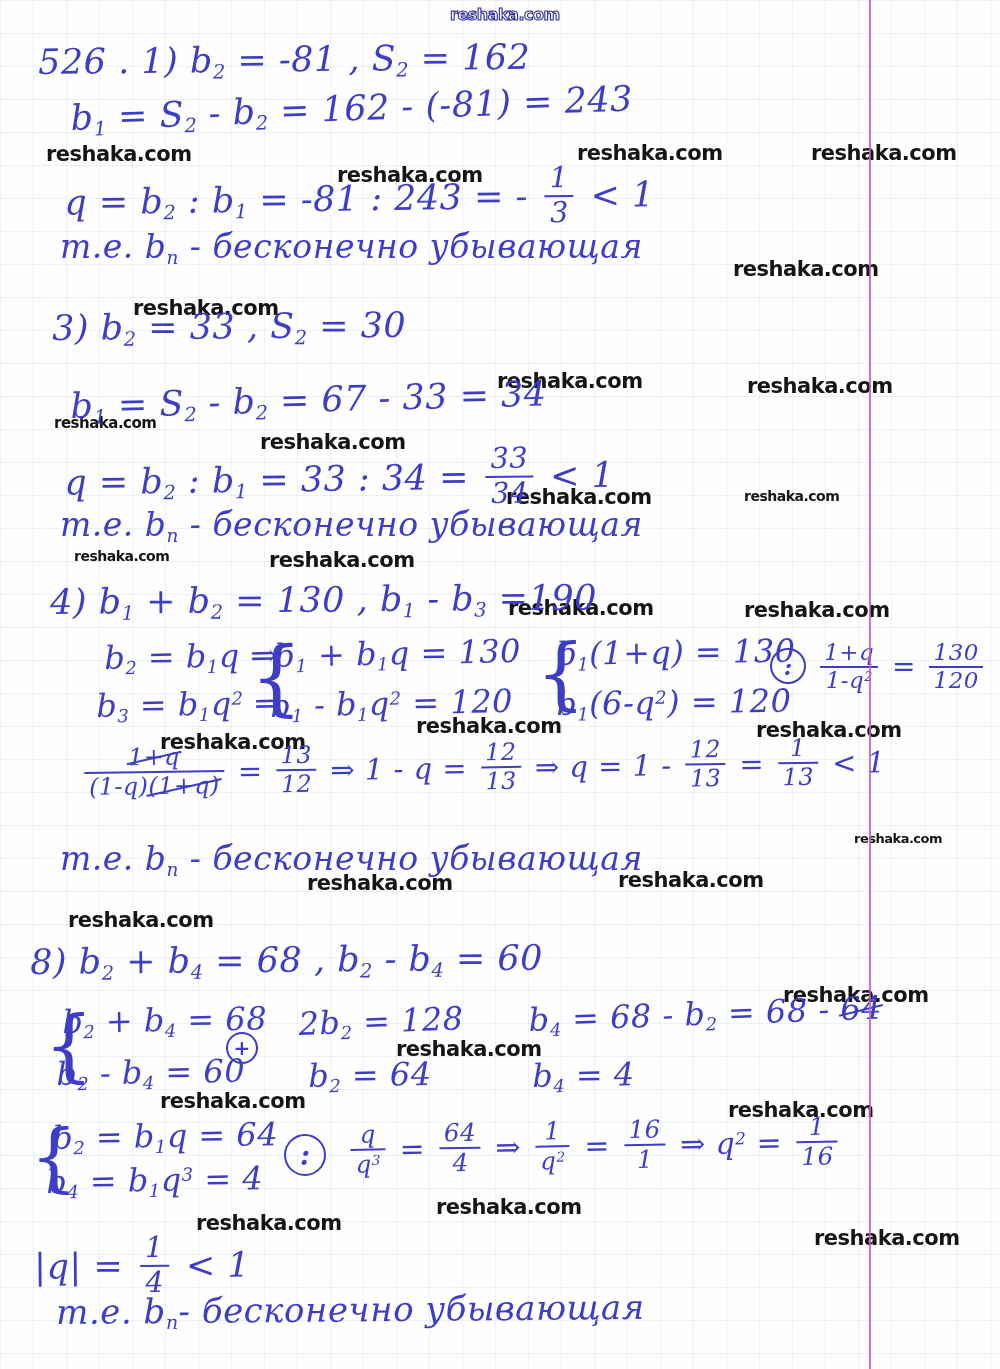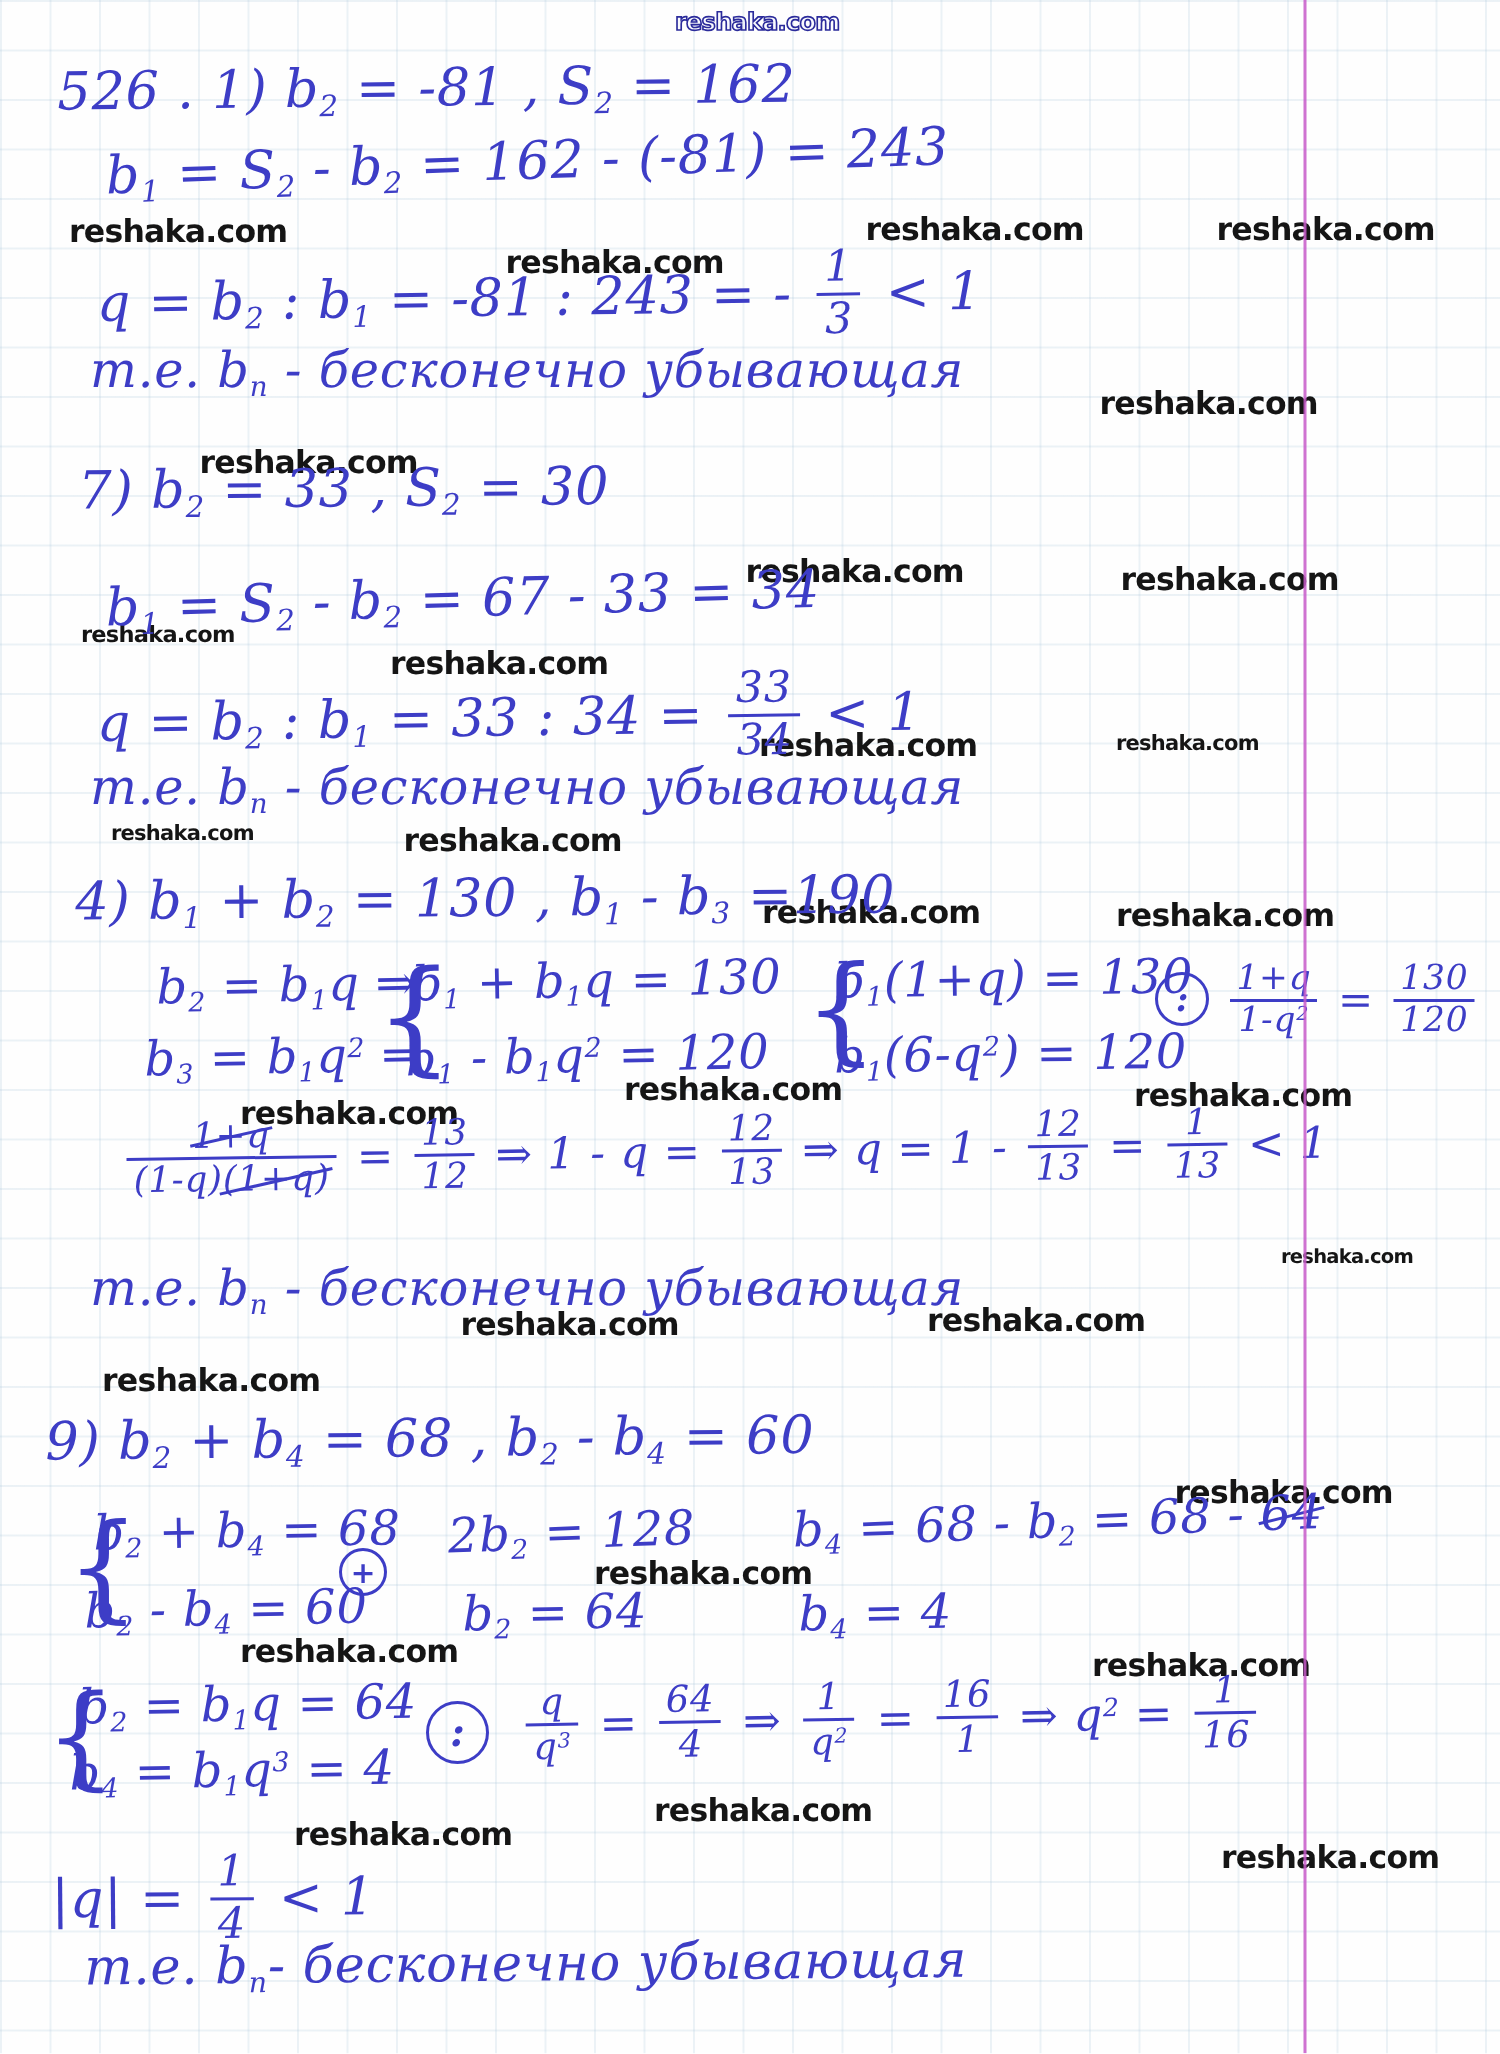--- a/index.html
+++ b/index.html
@@ -101,35 +101,35 @@
       <span class="watermark" style="left: 728px; top: 1098px; font-size: 21px;">reshaka.com</span>
       <span class="watermark" style="left: 436px; top: 1195px; font-size: 21px;">reshaka.com</span>
       <span class="watermark" style="left: 196px; top: 1211px; font-size: 21px;">reshaka.com</span>
       <span class="watermark" style="left: 814px; top: 1226px; font-size: 21px;">reshaka.com</span>
     </div>
   <div id="lines">
       <div class="math-line" style="left: 38px; top: 42px; font-size: 35px; transform: rotate(-0.6deg);"><span class="txt">526 . 1)  b</span><span class="sub">2</span><span class="txt"> = -81 ,    S</span><span class="sub">2</span><span class="txt"> = 162</span></div>
       <div class="math-line" style="left: 70px; top: 98px; font-size: 35px; transform: rotate(-2deg);"><span class="txt">b</span><span class="sub">1</span><span class="txt"> = S</span><span class="sub">2</span><span class="txt"> - b</span><span class="sub">2</span><span class="txt"> = 162 - (-81) = 243</span></div>
       <div class="math-line" style="left: 64px; top: 172px; font-size: 35px; transform: rotate(-0.8deg);"><span class="txt">q = b</span><span class="sub">2</span><span class="txt"> : b</span><span class="sub">1</span><span class="txt"> = -81 : 243 = - </span><span class="frac"><span class="num"><span class="txt">1</span></span><span class="den"><span class="txt">3</span></span></span><span class="txt"> &lt; 1</span></div>
       <div class="math-line" style="left: 60px; top: 228px; font-size: 33px;"><span class="txt">т.е.   b</span><span class="sub">n</span><span class="txt"> - бесконечно убывающая</span></div>
-      <div class="math-line" style="left: 52px; top: 308px; font-size: 35px; transform: rotate(-0.5deg);"><span class="txt">7)  b</span><span class="sub">2</span><span class="txt"> = 33 ,    S</span><span class="sub">2</span><span class="txt"> = 30</span></div>
+      <div class="math-line" style="left: 52px; top: 308px; font-size: 35px; transform: rotate(-0.5deg);"><span class="txt">3)  b</span><span class="sub">2</span><span class="txt"> = 33 ,    S</span><span class="sub">2</span><span class="txt"> = 30</span></div>
       <div class="math-line" style="left: 70px; top: 386px; font-size: 35px; transform: rotate(-1.5deg);"><span class="txt">b</span><span class="sub">1</span><span class="txt"> = S</span><span class="sub">2</span><span class="txt"> - b</span><span class="sub">2</span><span class="txt"> = 67 - 33 = 34</span></div>
       <div class="math-line" style="left: 64px; top: 452px; font-size: 35px; transform: rotate(-0.8deg);"><span class="txt">q = b</span><span class="sub">2</span><span class="txt"> : b</span><span class="sub">1</span><span class="txt"> = 33 : 34 = </span><span class="frac"><span class="num"><span class="txt">33</span></span><span class="den"><span class="txt">34</span></span></span><span class="txt"> &lt; 1</span></div>
       <div class="math-line" style="left: 60px; top: 506px; font-size: 33px;"><span class="txt">т.е.  b</span><span class="sub">n</span><span class="txt"> - бесконечно убывающая</span></div>
       <div class="math-line" style="left: 50px; top: 582px; font-size: 35px; transform: rotate(-0.5deg);"><span class="txt">4)  b</span><span class="sub">1</span><span class="txt"> + b</span><span class="sub">2</span><span class="txt"> = 130 ,   b</span><span class="sub">1</span><span class="txt"> - b</span><span class="sub">3</span><span class="txt"> =190</span></div>
       <div class="math-line" style="left: 104px; top: 640px; font-size: 32px; transform: rotate(-1deg);"><span class="txt">b</span><span class="sub">2</span><span class="txt"> = b</span><span class="sub">1</span><span class="txt">q  ⇒</span></div>
       <div class="math-line" style="left: 96px; top: 688px; font-size: 32px; transform: rotate(-1deg);"><span class="txt">b</span><span class="sub">3</span><span class="txt"> = b</span><span class="sub">1</span><span class="txt">q</span><span class="sup">2</span><span class="txt">  ⇒</span></div>
       <div class="math-line" style="left: 274px; top: 638px; font-size: 32px; transform: rotate(-1.2deg);"><span class="txt">b</span><span class="sub">1</span><span class="txt"> + b</span><span class="sub">1</span><span class="txt">q = 130</span></div>
       <div class="math-line" style="left: 270px; top: 688px; font-size: 32px; transform: rotate(-1.2deg);"><span class="txt">b</span><span class="sub">1</span><span class="txt"> - b</span><span class="sub">1</span><span class="txt">q</span><span class="sup">2</span><span class="txt"> = 120</span></div>
       <div class="math-line" style="left: 556px; top: 636px; font-size: 32px; transform: rotate(-0.8deg);"><span class="txt">b</span><span class="sub">1</span><span class="txt">(1+q) = 130</span></div>
       <div class="math-line" style="left: 556px; top: 686px; font-size: 32px; transform: rotate(-0.8deg);"><span class="txt">b</span><span class="sub">1</span><span class="txt">(6-q</span><span class="sup">2</span><span class="txt">) = 120</span></div>
       <div class="math-line" style="left: 816px; top: 642px; font-size: 28px;"><span class="frac"><span class="num"><span class="txt">1+q</span></span><span class="den"><span class="txt">1-q</span><span class="sup">2</span></span></span><span class="txt"> = </span><span class="frac"><span class="num"><span class="txt">130</span></span><span class="den"><span class="txt">120</span></span></span></div>
       <div class="math-line" style="left: 80px; top: 748px; font-size: 29px; transform: rotate(-0.8deg);"><span class="frac"><span class="num"><span class="strike">1+q</span></span><span class="den"><span class="txt">(1-q)</span><span class="strike">(1+q)</span></span></span><span class="txt"> = </span><span class="frac"><span class="num"><span class="txt">13</span></span><span class="den"><span class="txt">12</span></span></span><span class="txt">  ⇒  1 - q = </span><span class="frac"><span class="num"><span class="txt">12</span></span><span class="den"><span class="txt">13</span></span></span><span class="txt"> ⇒ q = 1 - </span><span class="frac"><span class="num"><span class="txt">12</span></span><span class="den"><span class="txt">13</span></span></span><span class="txt"> = </span><span class="frac"><span class="num"><span class="txt">1</span></span><span class="den"><span class="txt">13</span></span></span><span class="txt"> &lt; 1</span></div>
       <div class="math-line" style="left: 60px; top: 840px; font-size: 33px;"><span class="txt">т.е.  b</span><span class="sub">n</span><span class="txt"> - бесконечно убывающая</span></div>
-      <div class="math-line" style="left: 30px; top: 942px; font-size: 35px; transform: rotate(-0.5deg);"><span class="txt">9)  b</span><span class="sub">2</span><span class="txt"> + b</span><span class="sub">4</span><span class="txt"> = 68 ,   b</span><span class="sub">2</span><span class="txt"> - b</span><span class="sub">4</span><span class="txt"> = 60</span></div>
+      <div class="math-line" style="left: 30px; top: 942px; font-size: 35px; transform: rotate(-0.5deg);"><span class="txt">8)  b</span><span class="sub">2</span><span class="txt"> + b</span><span class="sub">4</span><span class="txt"> = 68 ,   b</span><span class="sub">2</span><span class="txt"> - b</span><span class="sub">4</span><span class="txt"> = 60</span></div>
       <div class="math-line" style="left: 62px; top: 1004px; font-size: 32px; transform: rotate(-1deg);"><span class="txt">b</span><span class="sub">2</span><span class="txt"> + b</span><span class="sub">4</span><span class="txt"> = 68</span></div>
       <div class="math-line" style="left: 56px; top: 1056px; font-size: 32px; transform: rotate(-1deg);"><span class="txt">b</span><span class="sub">2</span><span class="txt"> - b</span><span class="sub">4</span><span class="txt"> = 60</span></div>
       <div class="math-line" style="left: 298px; top: 1006px; font-size: 32px; transform: rotate(-2deg);"><span class="txt">2b</span><span class="sub">2</span><span class="txt"> = 128</span></div>
       <div class="math-line" style="left: 308px; top: 1058px; font-size: 32px; transform: rotate(-1deg);"><span class="txt">b</span><span class="sub">2</span><span class="txt"> = 64</span></div>
       <div class="math-line" style="left: 528px; top: 1002px; font-size: 32px; transform: rotate(-2deg);"><span class="txt">b</span><span class="sub">4</span><span class="txt"> = 68 - b</span><span class="sub">2</span><span class="txt"> = 68 - </span><span class="strike">64</span></div>
       <div class="math-line" style="left: 532px; top: 1058px; font-size: 32px; transform: rotate(-1deg);"><span class="txt">b</span><span class="sub">4</span><span class="txt"> = 4</span></div>
       <div class="math-line" style="left: 52px; top: 1120px; font-size: 32px; transform: rotate(-1deg);"><span class="txt">b</span><span class="sub">2</span><span class="txt"> = b</span><span class="sub">1</span><span class="txt">q  = 64</span></div>
       <div class="math-line" style="left: 46px; top: 1164px; font-size: 32px; transform: rotate(-1deg);"><span class="txt">b</span><span class="sub">4</span><span class="txt"> = b</span><span class="sub">1</span><span class="txt">q</span><span class="sup">3</span><span class="txt"> = 4</span></div>
       <div class="math-line" style="left: 346px; top: 1124px; font-size: 30px; transform: rotate(-1deg);"><span class="frac"><span class="num"><span class="txt">q</span></span><span class="den"><span class="txt">q</span><span class="sup">3</span></span></span><span class="txt"> = </span><span class="frac"><span class="num"><span class="txt">64</span></span><span class="den"><span class="txt">4</span></span></span><span class="txt">  ⇒  </span><span class="frac"><span class="num"><span class="txt">1</span></span><span class="den"><span class="txt">q</span><span class="sup">2</span></span></span><span class="txt"> = </span><span class="frac"><span class="num"><span class="txt">16</span></span><span class="den"><span class="txt">1</span></span></span><span class="txt">  ⇒ q</span><span class="sup">2</span><span class="txt"> = </span><span class="frac"><span class="num"><span class="txt">1</span></span><span class="den"><span class="txt">16</span></span></span></div>
       <div class="math-line" style="left: 34px; top: 1236px; font-size: 35px; transform: rotate(-0.5deg);"><span class="txt">|q| = </span><span class="frac"><span class="num"><span class="txt">1</span></span><span class="den"><span class="txt">4</span></span></span><span class="txt"> &lt; 1</span></div>

